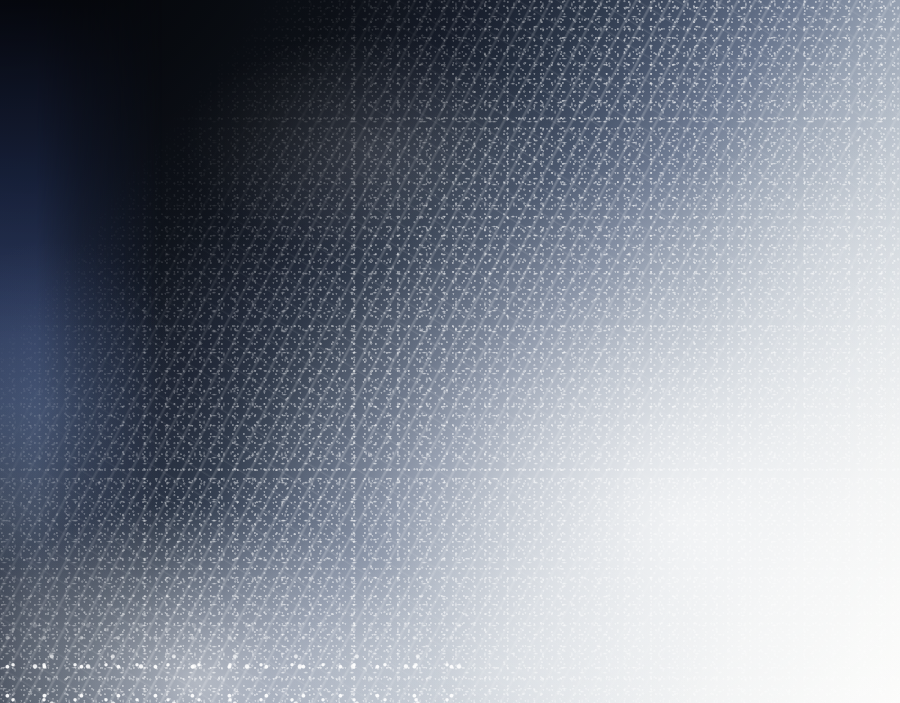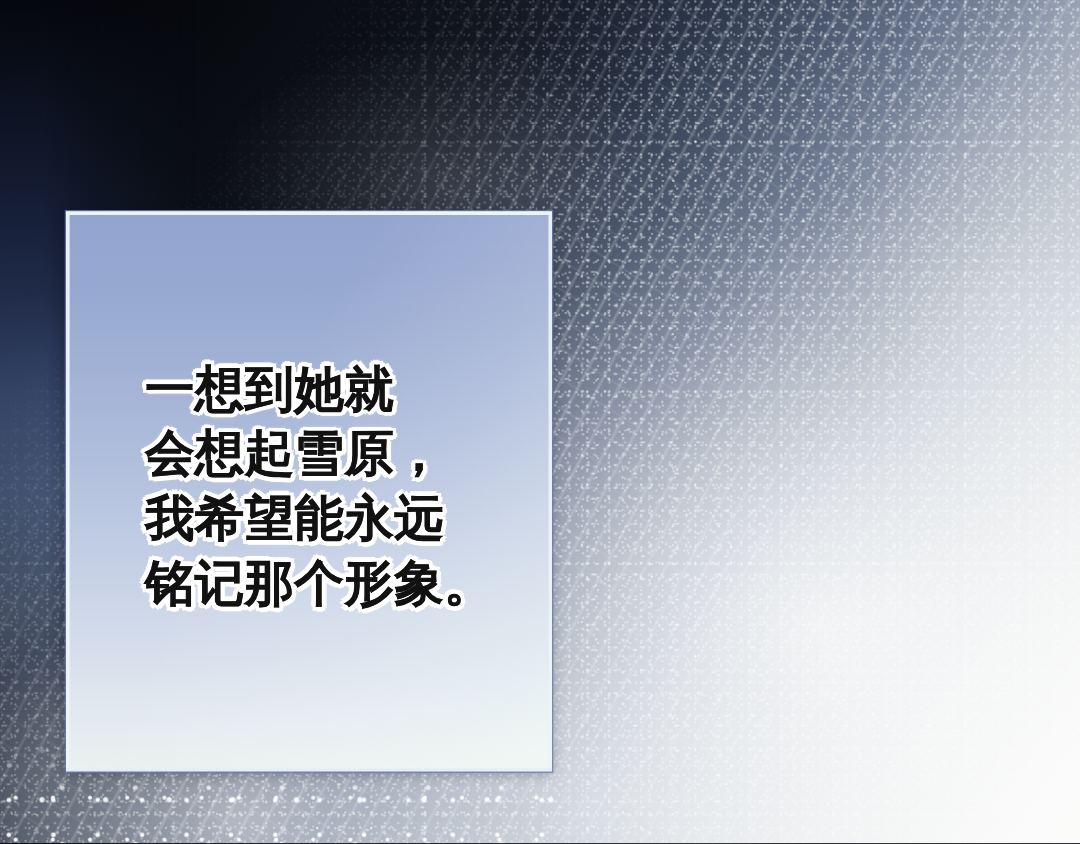--- a/index.html
+++ b/index.html
@@ -229,20 +229,14 @@
   <div class="bg-layer" id="bg-haze"></div>
   <div class="bg-layer" id="bg-striations"></div>
   <div class="bg-layer" id="bg-speckle-coarse"></div>
   <div class="bg-layer" id="bg-speckle-fine"></div>
   <div class="bg-layer" id="bg-glow"></div>
   <div class="bg-layer" id="bg-glow2"></div>
   <div class="bg-layer" id="bg-vignette"></div>
 
   <div id="snow-sparkles"></div>
 
-  <div id="narration-box">
-    <p id="narration-text">一想到她就
-会想起雪原，
-我希望能永远
-铭记那个形象。</p>
-  </div>
 
 </div>
 
 </body></html>

